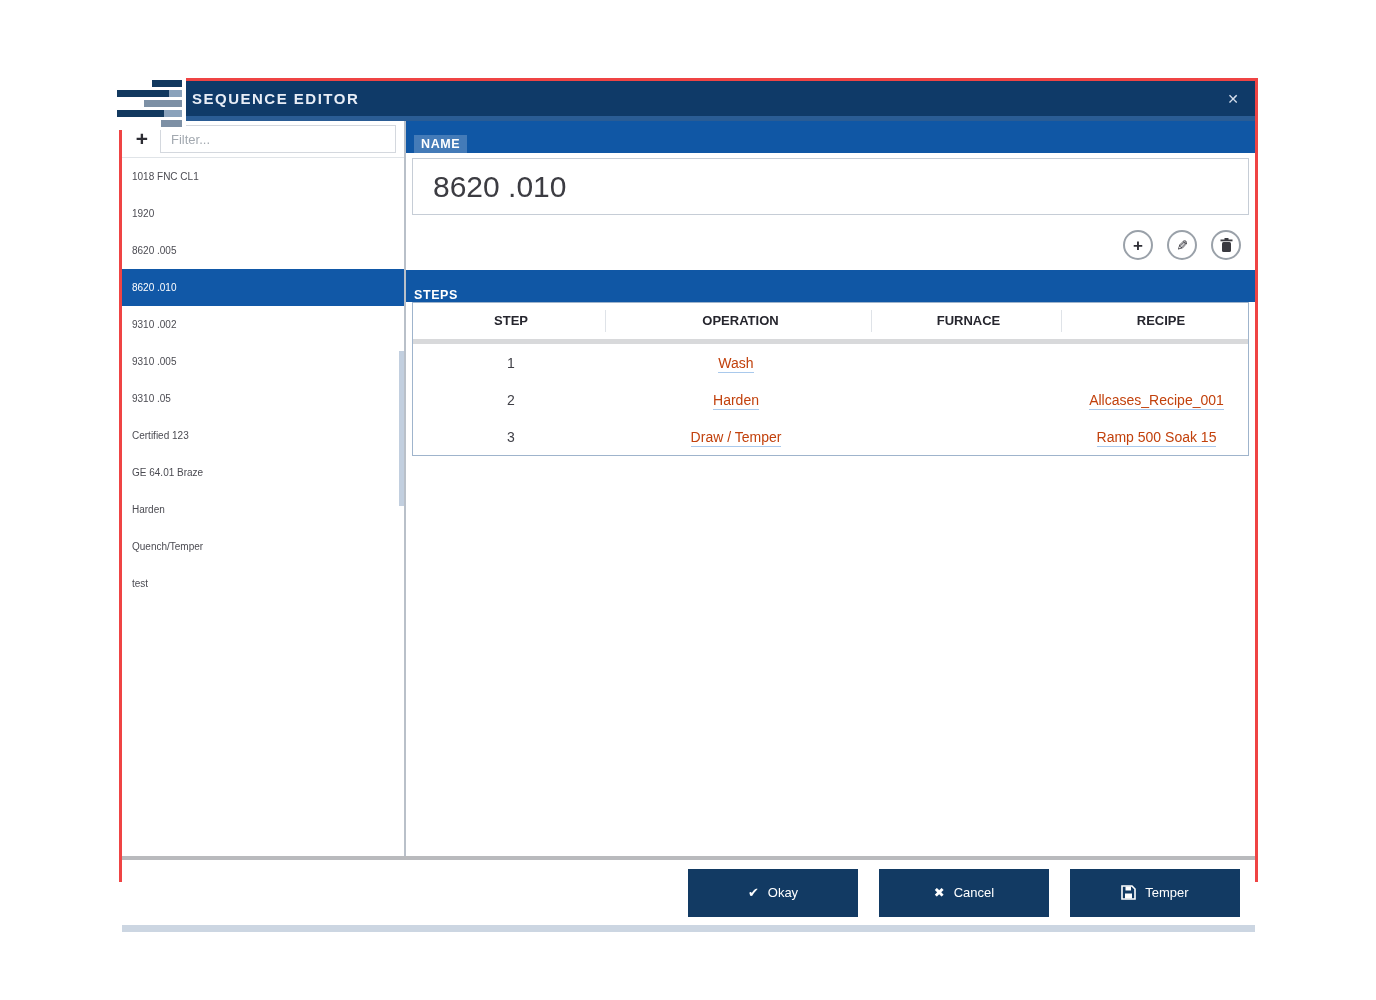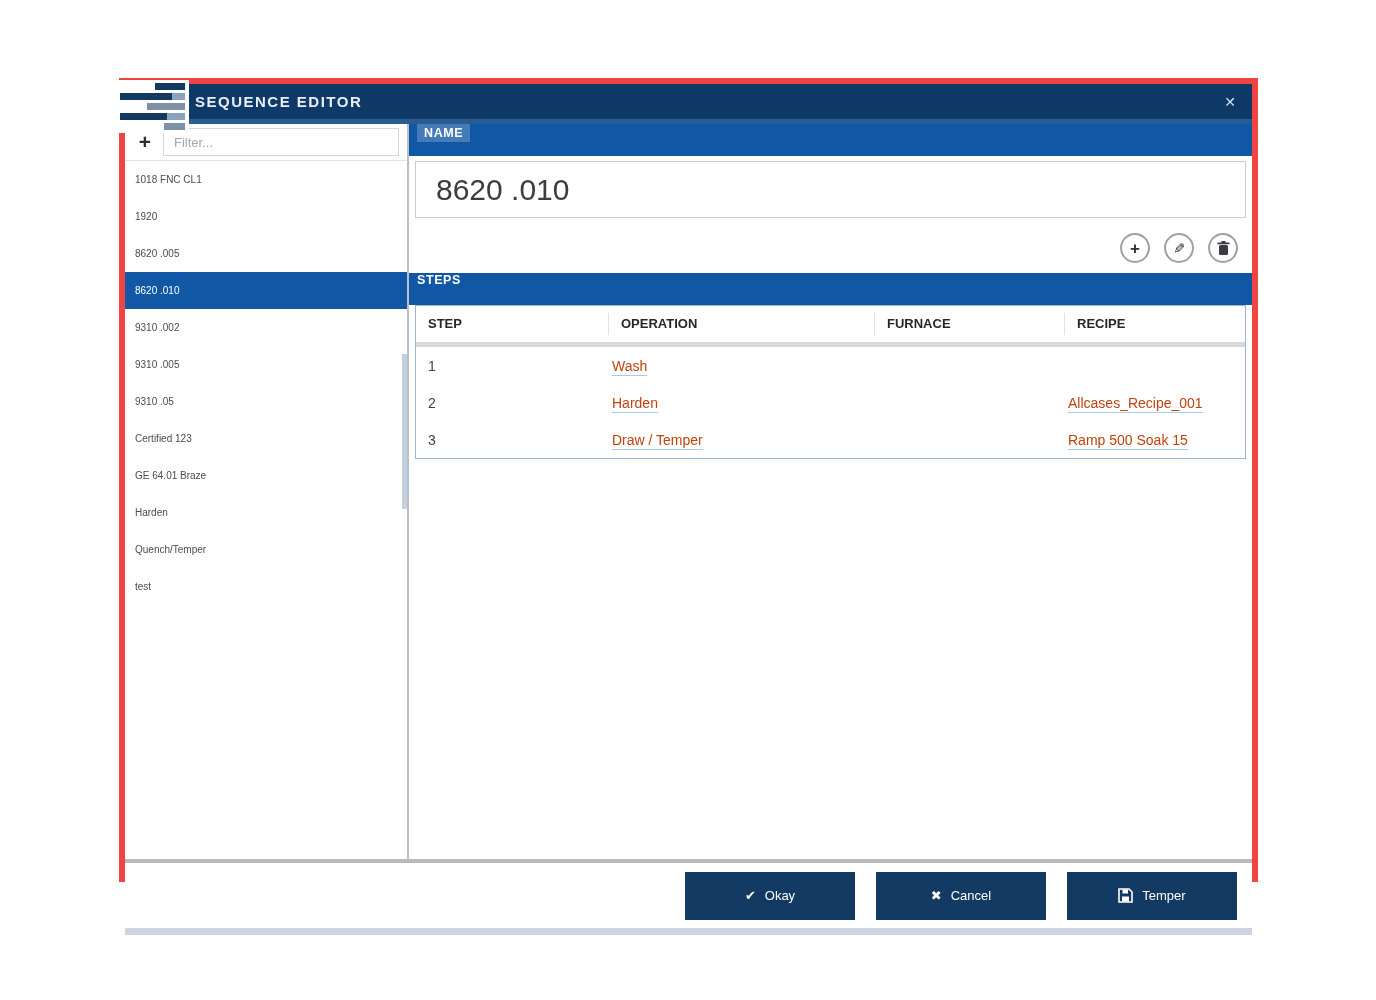--- a/index.html
+++ b/index.html
@@ -1,20 +1,20 @@
 <!DOCTYPE html>
 <html><head>
 <meta charset="utf-8">
 <style>
   * { margin: 0; padding: 0; box-sizing: border-box; }
   html, body { width: 1376px; height: 1000px; background: #ffffff; overflow: hidden;
     font-family: "Liberation Sans", sans-serif; }
 
   .window { position: absolute; left: 119px; top: 78px; width: 1139px; height: 804px;
-    border: 6px solid #ef4444; background: #ffffff; }
+    border: 3px solid #ef4444; background: #ffffff; }
 
   
   .titlebar { position: relative; height: 40px; background: #0f3a68; }
   .titlebar-strip { position: absolute; left: 0; right: 0; bottom: 0; height: 5px; background: #2a5c94; }
   .title { position: absolute; left: 70px; top: 9px; color: #e8eef7; font-size: 15px;
     font-weight: 600; letter-spacing: 1.5px; }
   .close { position: absolute; right: 16px; top: 9px; color: #d5deec; font-size: 14px;
     cursor: pointer; line-height: 18px; }
 
   
@@ -41,39 +41,39 @@
     padding-left: 10px; font-size: 13px; color: #45454c; font-family: Liberation Sans, sans-serif; }
   .filter::placeholder { color: #a3a9b0; }
   .seq-item { height: 37px; line-height: 37px; padding-left: 10px; font-size: 10px;
     color: #4b4b52; cursor: pointer; white-space: nowrap; }
   .seq-item.selected { background: #1158a7; color: #ffffff; }
   .scroll-thumb { position: absolute; right: 0; top: 230px; width: 5px; height: 155px;
     background: #c2cfdf; }
 
   .main { flex: 1; background: #ffffff; }
   .section-bar { height: 32px; background: #1057a5; color: #ffffff; display: flex;
-    align-items: flex-start; padding-left: 8px; font-size: 12.5px; font-weight: 700;
+    align-items: flex-end; padding-left: 8px; font-size: 12.5px; font-weight: 700;
     letter-spacing: 0.6px; }
   .section-bar .hl { background: rgba(255,255,255,0.22); padding: 2px 7px; }
 
   .name-input { display: block; width: calc(100% - 12px); margin: 5px 6px; height: 57px;
     border: 1px solid #c6cdd6; padding-left: 20px; font-size: 30px; color: #3c3c42;
     font-family: inherit; }
 
   .tool-row { height: 50px; display: flex; justify-content: flex-end; align-items: center;
     gap: 14px; padding-right: 14px; }
   .circle-btn { width: 30px; height: 30px; border-radius: 50%; border: 2px solid #9aa1a9;
     background: #ffffff; color: #2f2f36; display: flex; align-items: center;
     justify-content: center; cursor: pointer; padding: 0; font-size: 15px; }
   .plus-glyph { font-size: 17px; font-weight: 700; line-height: 1; }
   .pencil-glyph { font-size: 14px; line-height: 1; transform: rotate(90deg); }
 
   
   .steps-table { margin: 0 6px; border: 1px solid #9fb4cc; background: #ffffff; }
-  .thead, .trow { display: grid; grid-template-columns: 184px 266px 190px 1fr; }
+  .thead, .trow { display: grid; grid-template-columns: 184px 266px 190px 1fr; text-align: center; }
   .thead { height: 36px; align-items: center; }
   .th { padding-left: 12px; font-size: 13px; font-weight: 700; color: #26262e;
     height: 22px; line-height: 22px; }
   .th + .th { border-left: 1px solid #dfe3e8; margin-left: 8px; }
   .hband { height: 5px; background: #d8d9db; }
   .trow { height: 37px; align-items: center; font-size: 14px; }
   .td { padding-left: 12px; }
   .td-step { color: #3f3f46; }
   .cell-link { color: #c2410c; text-decoration: none; border-bottom: 1px solid #a9c9ec;
     padding-bottom: 1px; cursor: pointer; }

